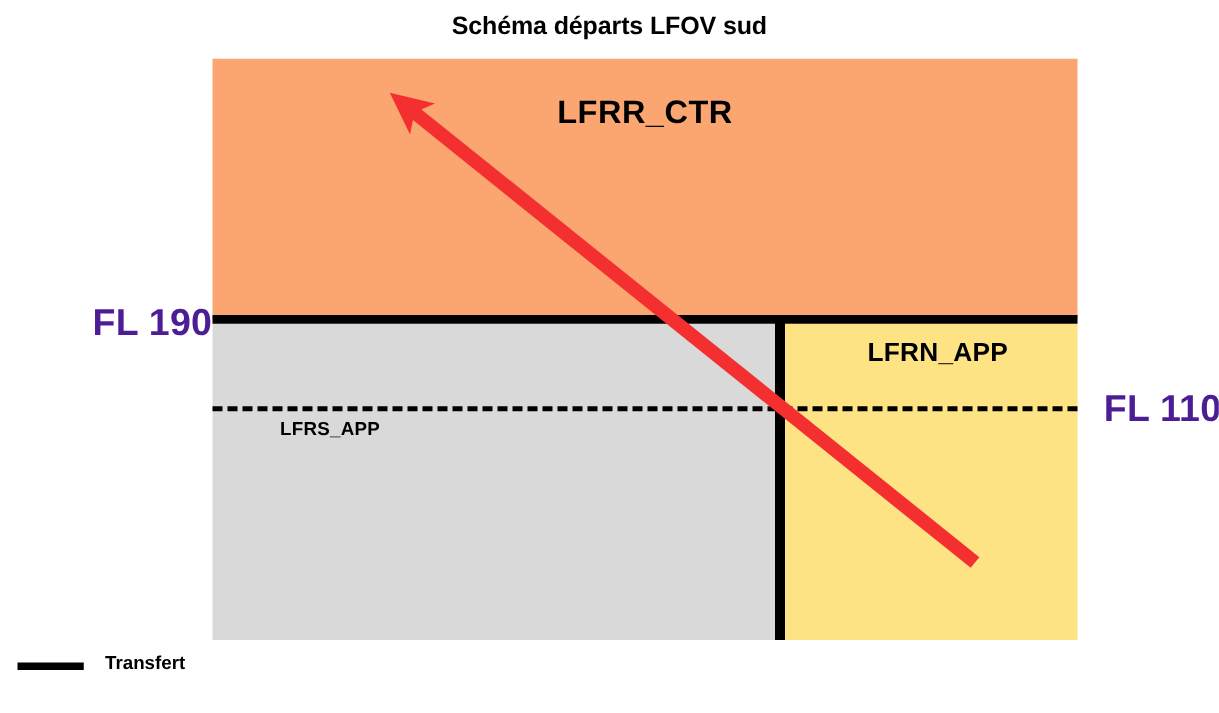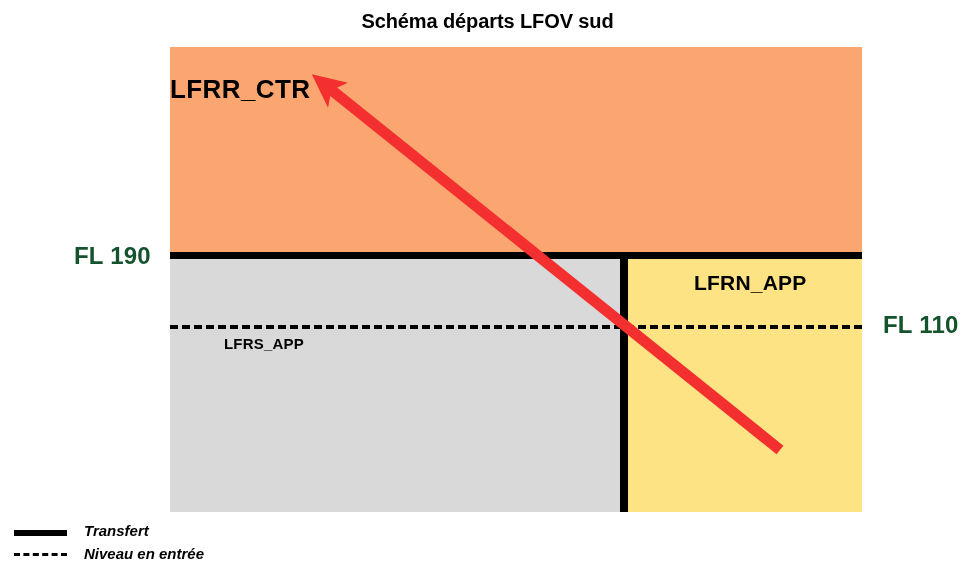--- a/index.html
+++ b/index.html
@@ -56,21 +56,21 @@
   .block-label {
     position: absolute;
     color: #000000;
     font-weight: bold;
     white-space: nowrap;
   }
   #ctr-label {
     left: 170px;
     top: 74px;
     width: 692px;
-    text-align: left;
+    text-align: center;
     font-size: 26px;
     letter-spacing: 0.4px;
   }
   #lfrs-label {
     left: 224px;
     top: 303px;
     font-size: 15px;
     letter-spacing: 0.2px;
     margin-top: 32px;
   }
@@ -102,23 +102,23 @@
     position: absolute;
     left: 170px;
     top: 325px;
     width: 692px;
     height: 0;
     border-top: 4px dashed #000000;
   }
   
   .fl-label {
     position: absolute;
-    font-size: 24px;
-    font-weight: bold;
-    color: #14532d;
+    font-size: 30px;
+    font-weight: bold;
+    color: #4c1d95;
     white-space: nowrap;
     letter-spacing: 0.2px;
   }
   #fl190-label {
     left: 74px;
     top: 242px;
   }
   #fl110-label {
     left: 883px;
     top: 311px;
@@ -135,21 +135,20 @@
   
   #legend {
     position: absolute;
     left: 14px;
     top: 522px;
     width: 300px;
   }
   .legend-row {
     position: relative;
     height: 23px;
-    font-style: italic;
   }
   .legend-key {
     position: absolute;
     left: 0;
     top: 8px;
     width: 53px;
   }
   .legend-key.solid {
     height: 6px;
     background: #000000;
@@ -204,19 +203,15 @@
       </marker>
     </defs>
     <line x1="780" y1="450" x2="329" y2="88" stroke="#F42F2F" stroke-width="11" marker-end="url(#arrowhead)"></line>
   </svg>
 
   <div id="legend">
     <div class="legend-row">
       <div class="legend-key solid"></div>
       <div class="legend-text">Transfert</div>
     </div>
-    <div class="legend-row">
-      <div class="legend-key dashed"></div>
-      <div class="legend-text">Niveau en entrée</div>
-    </div>
   </div>
 
 </div>
 
 </body></html>

